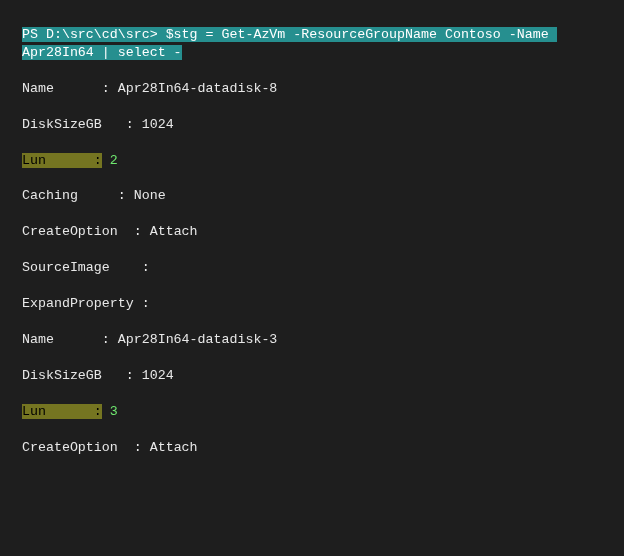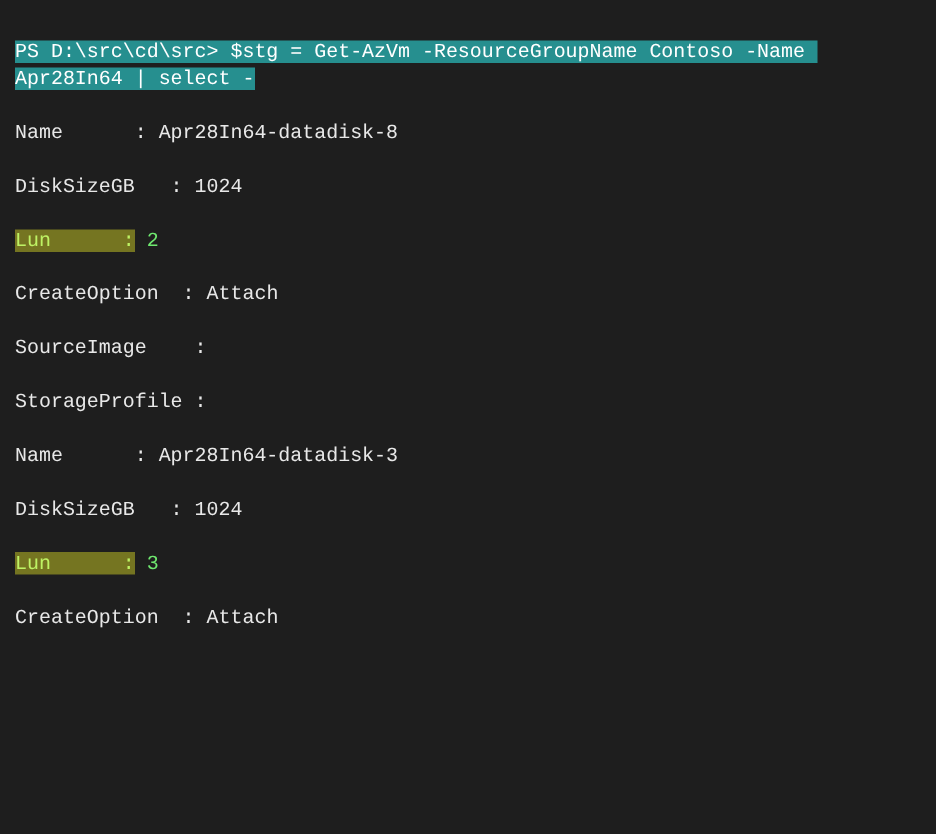--- a/index.html
+++ b/index.html
@@ -11,44 +11,45 @@
     font-family: Consolas, "Courier New", monospace;
     font-size: 13.3px;
     color: #e8e8e8;
     overflow: hidden;
     line-height: 1.35;
   }
   .terminal {
     padding: 8px 10px 0 10px;
     white-space: pre-wrap;
   }
-  .line { display: block; }
+  .line { display: block; margin-left: 12px; }
   .hl-cmd {
     background: #268f8f;
     color: #fff;
   }
   .hl-lun {
     background: #757521;
-    color: #bef264;
+    color: #000000;
   }
   .hl-lunval {
     color: #6fe86f;
   }
 </style>
 </head>
 <body>
 
 <div class="terminal">
 <span class="line"><span class="hl-cmd"><span>PS D:\src\cd\src&gt;</span> <span>$stg = Get-AzVm -ResourceGroupName Contoso -Name Apr28In64 | select -</span></span></span>
 <span class="line"><span>Name</span>      : <span>Apr28In64-datadisk-8</span></span>
 <span class="line"><span>DiskSizeGB</span>   : <span>1024</span></span>
 <span class="line"><span class="hl-lun"><span>Lun</span>      :</span> <span class="hl-lunval">2</span></span>
+<span class="line"><span>Caching</span>     : <span>None</span></span>
 <span class="line"><span>CreateOption</span>  : <span>Attach</span></span>
 <span class="line"><span>SourceImage</span>    :</span>
-<span class="line"><span>StorageProfile</span> :</span>
+<span class="line"><span>ExpandProperty</span> :</span>
 <span class="line"><span>Name</span>      : <span>Apr28In64-datadisk-3</span></span>
 <span class="line"><span>DiskSizeGB</span>   : <span>1024</span></span>
 <span class="line"><span class="hl-lun"><span>Lun</span>      :</span> <span class="hl-lunval">3</span></span>
 <span class="line"><span>CreateOption</span>  : <span>Attach</span></span>
 
 
 
 
 
 

